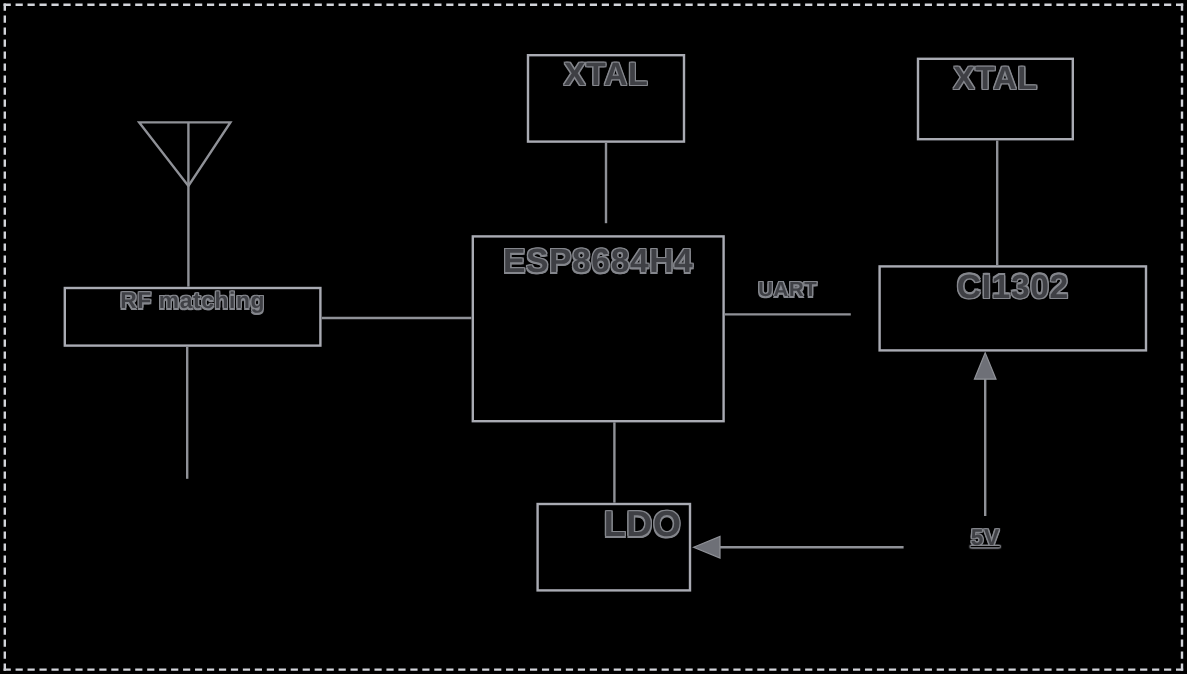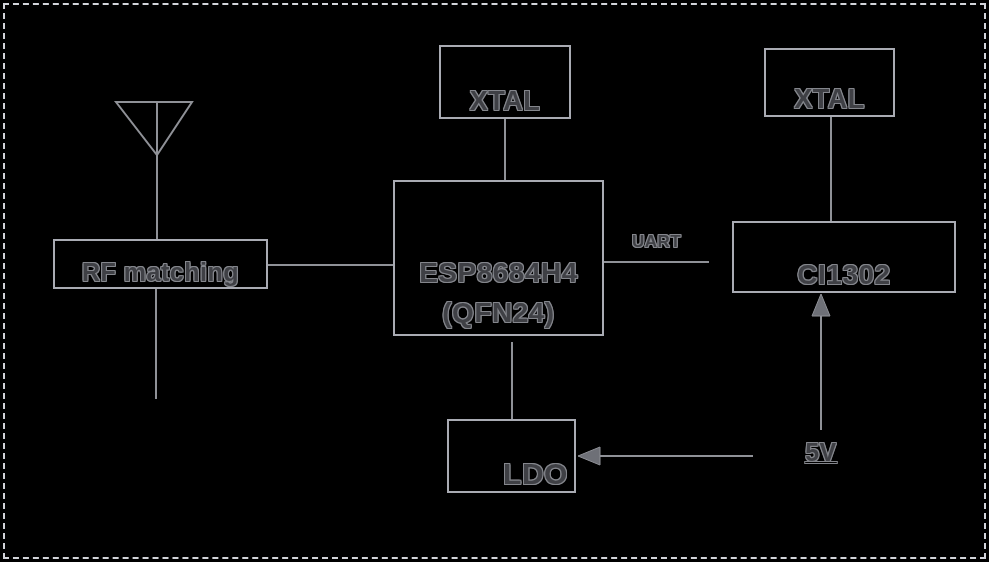--- a/index.html
+++ b/index.html
@@ -15,36 +15,36 @@
   html,body{width:989px;height:562px;overflow:hidden;background:var(--background);}
   .stage{position:relative;width:989px;height:562px;background:var(--background);
          font-family:"Liberation Sans","DejaVu Sans",sans-serif;}
   .frame{position:absolute;left:3px;top:3px;right:3px;bottom:3px;
          border:2px dashed var(--frame-dash);pointer-events:none;}
   svg.connector-layer{position:absolute;left:0;top:0;width:989px;height:562px;}
   svg .wire{stroke:var(--connector);stroke-width:2;fill:none;}
   svg .ant{stroke:var(--connector);stroke-width:2;fill:none;}
   svg .head{fill:var(--arrow-fill);stroke:var(--connector);stroke-width:1;}
   .block{position:absolute;border:2px solid var(--box-border);background:var(--background);
-         display:flex;flex-direction:column;align-items:center;justify-content:flex-end;}
+         display:flex;flex-direction:column;align-items:center;justify-content:flex-start;}
   .btxt{font-weight:bold;color:var(--text-fill);letter-spacing:.5px;white-space:nowrap;
         text-shadow:
           -1px -1px 0 var(--text-outline), 0 -1px 0 var(--text-outline), 1px -1px 0 var(--text-outline),
           -1px  0   0 var(--text-outline), 1px  0   0 var(--text-outline),
           -1px  1px 0 var(--text-outline), 0  1px 0 var(--text-outline), 1px 1px 0 var(--text-outline);}
   .floating{position:absolute;text-align:center;}
   
   .b-rf   {left:53px;  top:239px; width:215px; height:50px;}
   .b-ipex {left:76px;  top:399px; width:161px; height:58px;}
   .b-xtal1{left:439px; top:45px;  width:132px; height:74px;}
-  .b-esp  {left:393px; top:180px; width:211px; height:156px;}
+  .b-esp  {left:393px; top:196px; width:211px; height:156px;}
   .b-xtal2{left:764px; top:48px;  width:131px; height:69px;}
   .b-ci   {left:732px; top:221px; width:224px; height:72px;}
   .b-ldo  {left:447px; top:419px; width:129px; height:74px;}
-  .fs25{font-size:25px;} .fs27{font-size:27px;} .fs28{font-size:28px;}
+  .fs25{font-size:19px;} .fs27{font-size:27px;} .fs28{font-size:28px;}
   .fs30{font-size:30px;margin-left:48px;} .fs17{font-size:17px;} 
   .esp-line{line-height:1.45;}
   .l-uart{left:604px; top:232px; width:105px;}
   .l-5v  {left:791px; top:438px; width:60px;text-decoration:underline;}
 </style>
 </head>
 <body>
 
 <div class="stage">
 
@@ -75,21 +75,20 @@
     <span class="btxt fs25">RF matching</span>
   </div>
 
 
   <div class="block b-xtal1">
     <span class="btxt fs27">XTAL</span>
   </div>
 
   <div class="block b-esp">
     <span class="btxt fs28 esp-line">ESP8684H4</span>
-    <span class="btxt fs28 esp-line">(QFN24)</span>
   </div>
 
   <div class="block b-xtal2">
     <span class="btxt fs27">XTAL</span>
   </div>
 
   <div class="block b-ci">
     <span class="btxt fs28">CI1302</span>
   </div>
 

